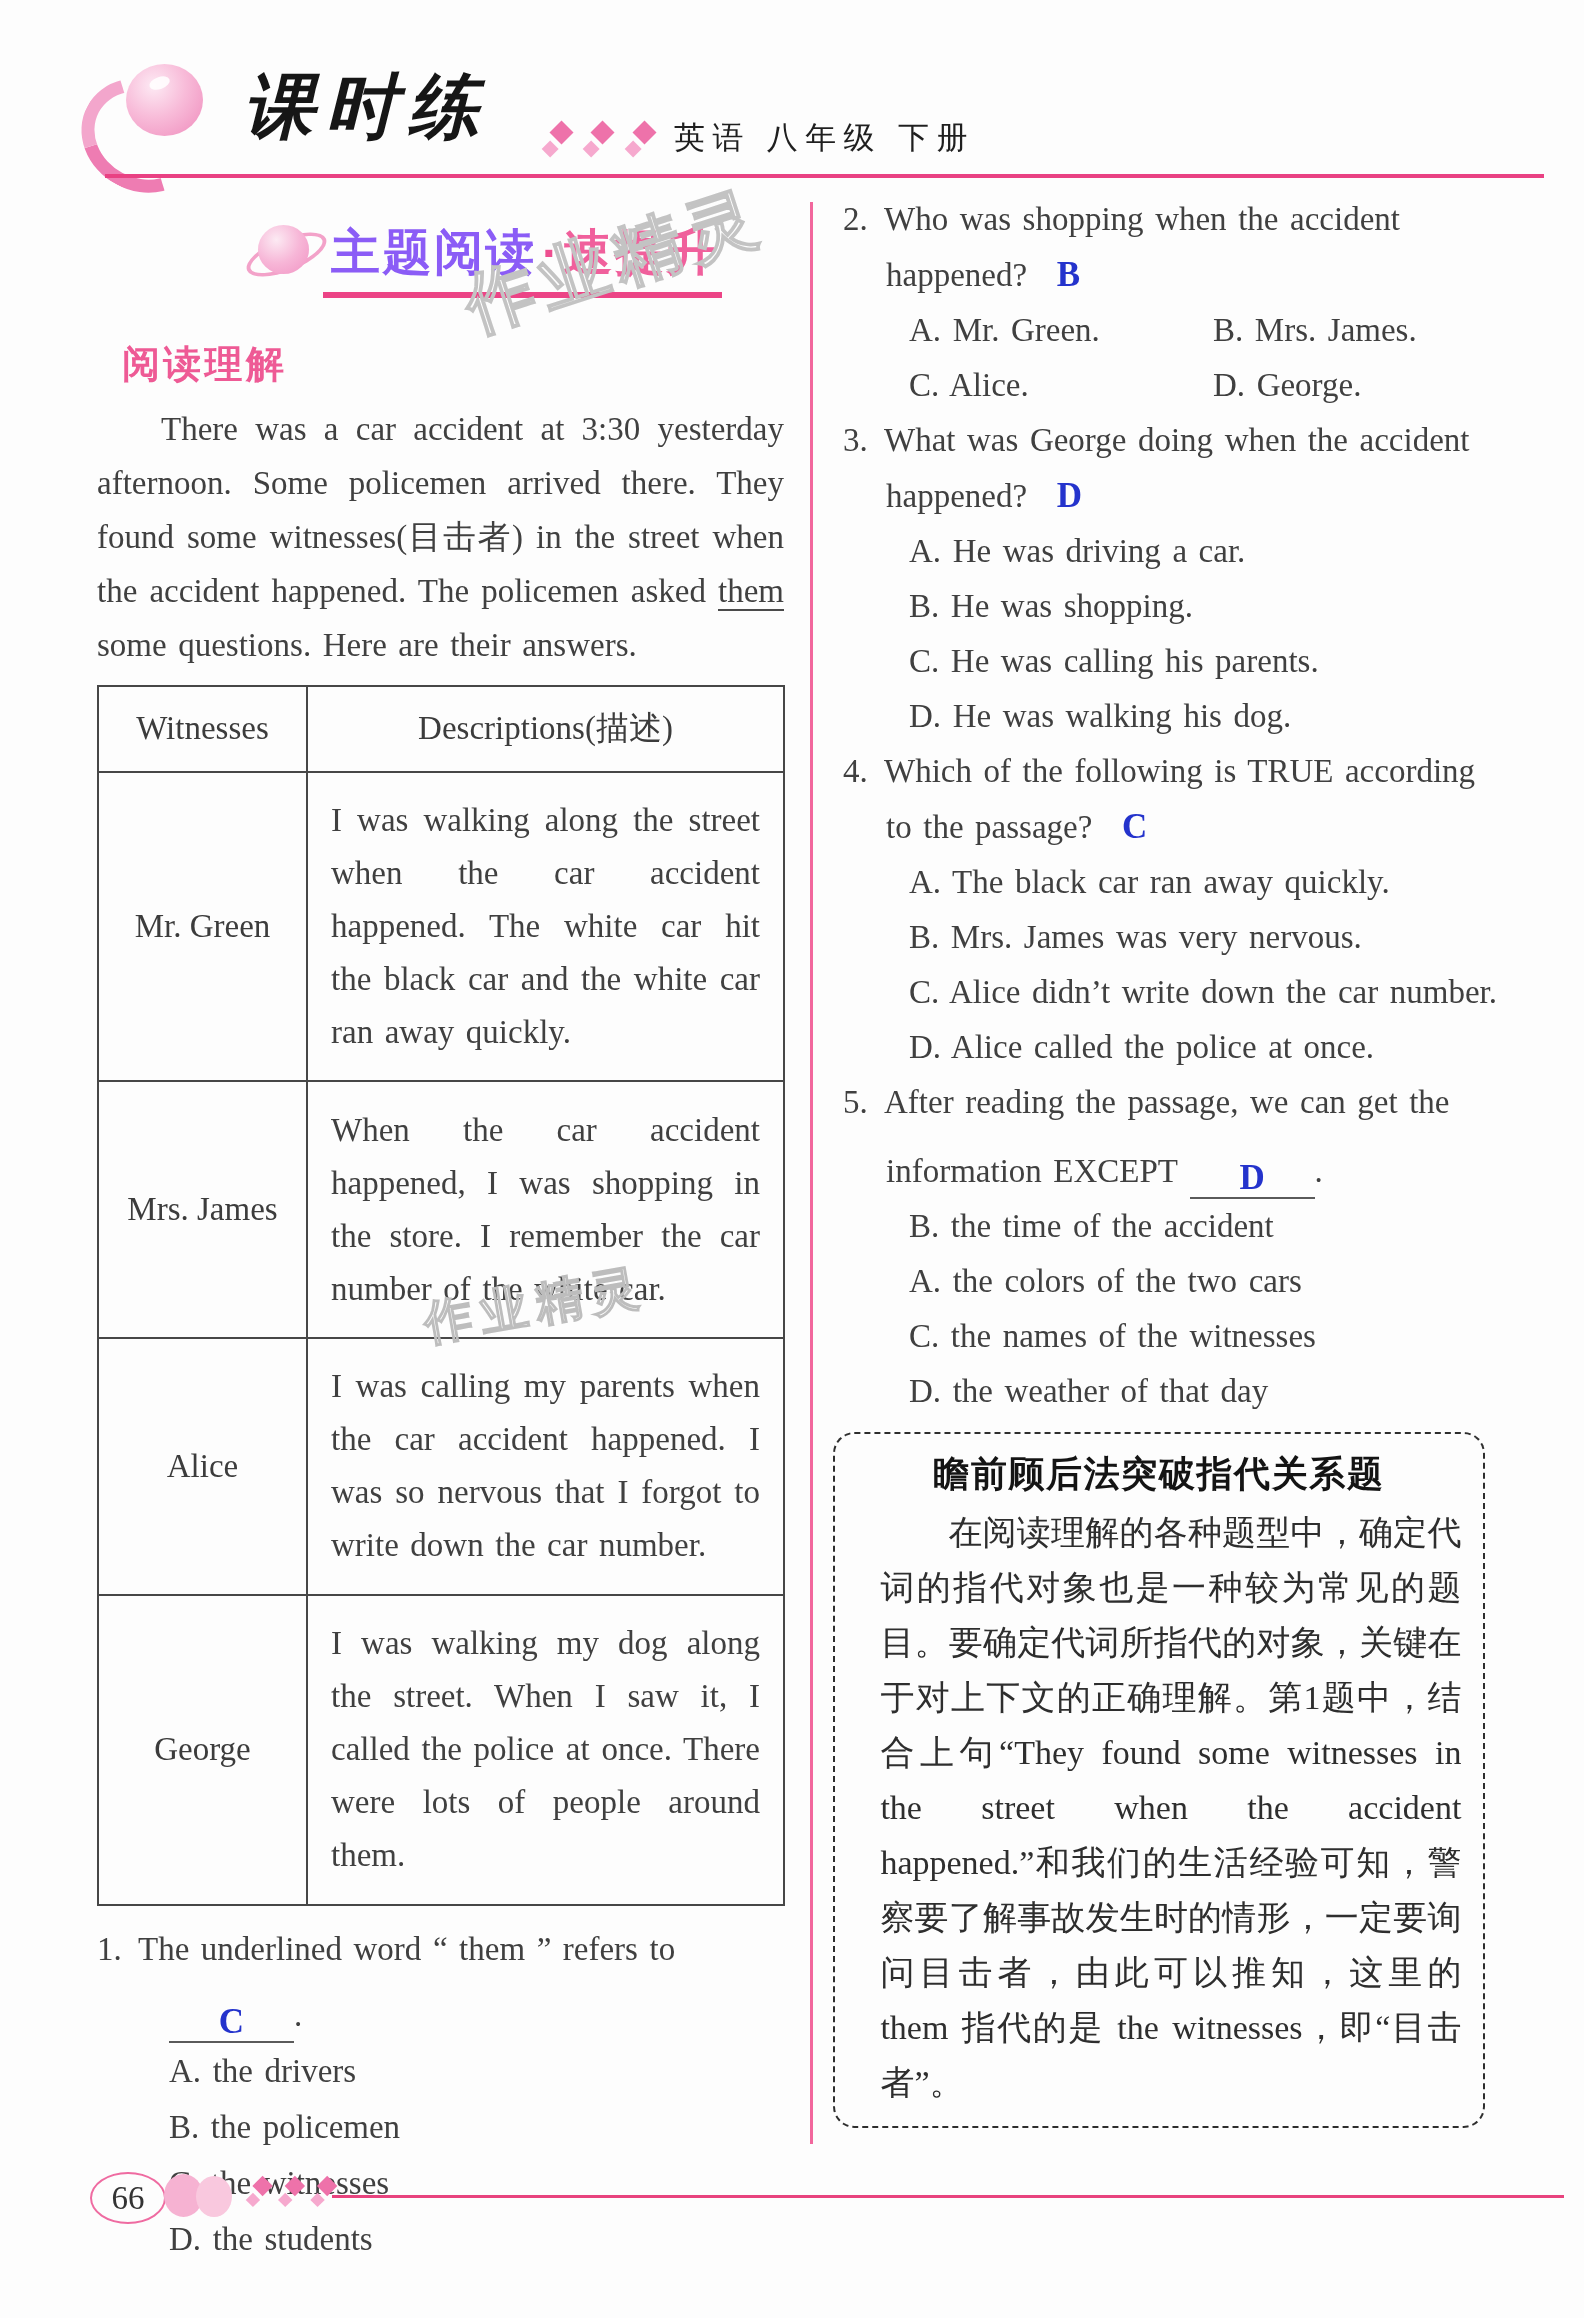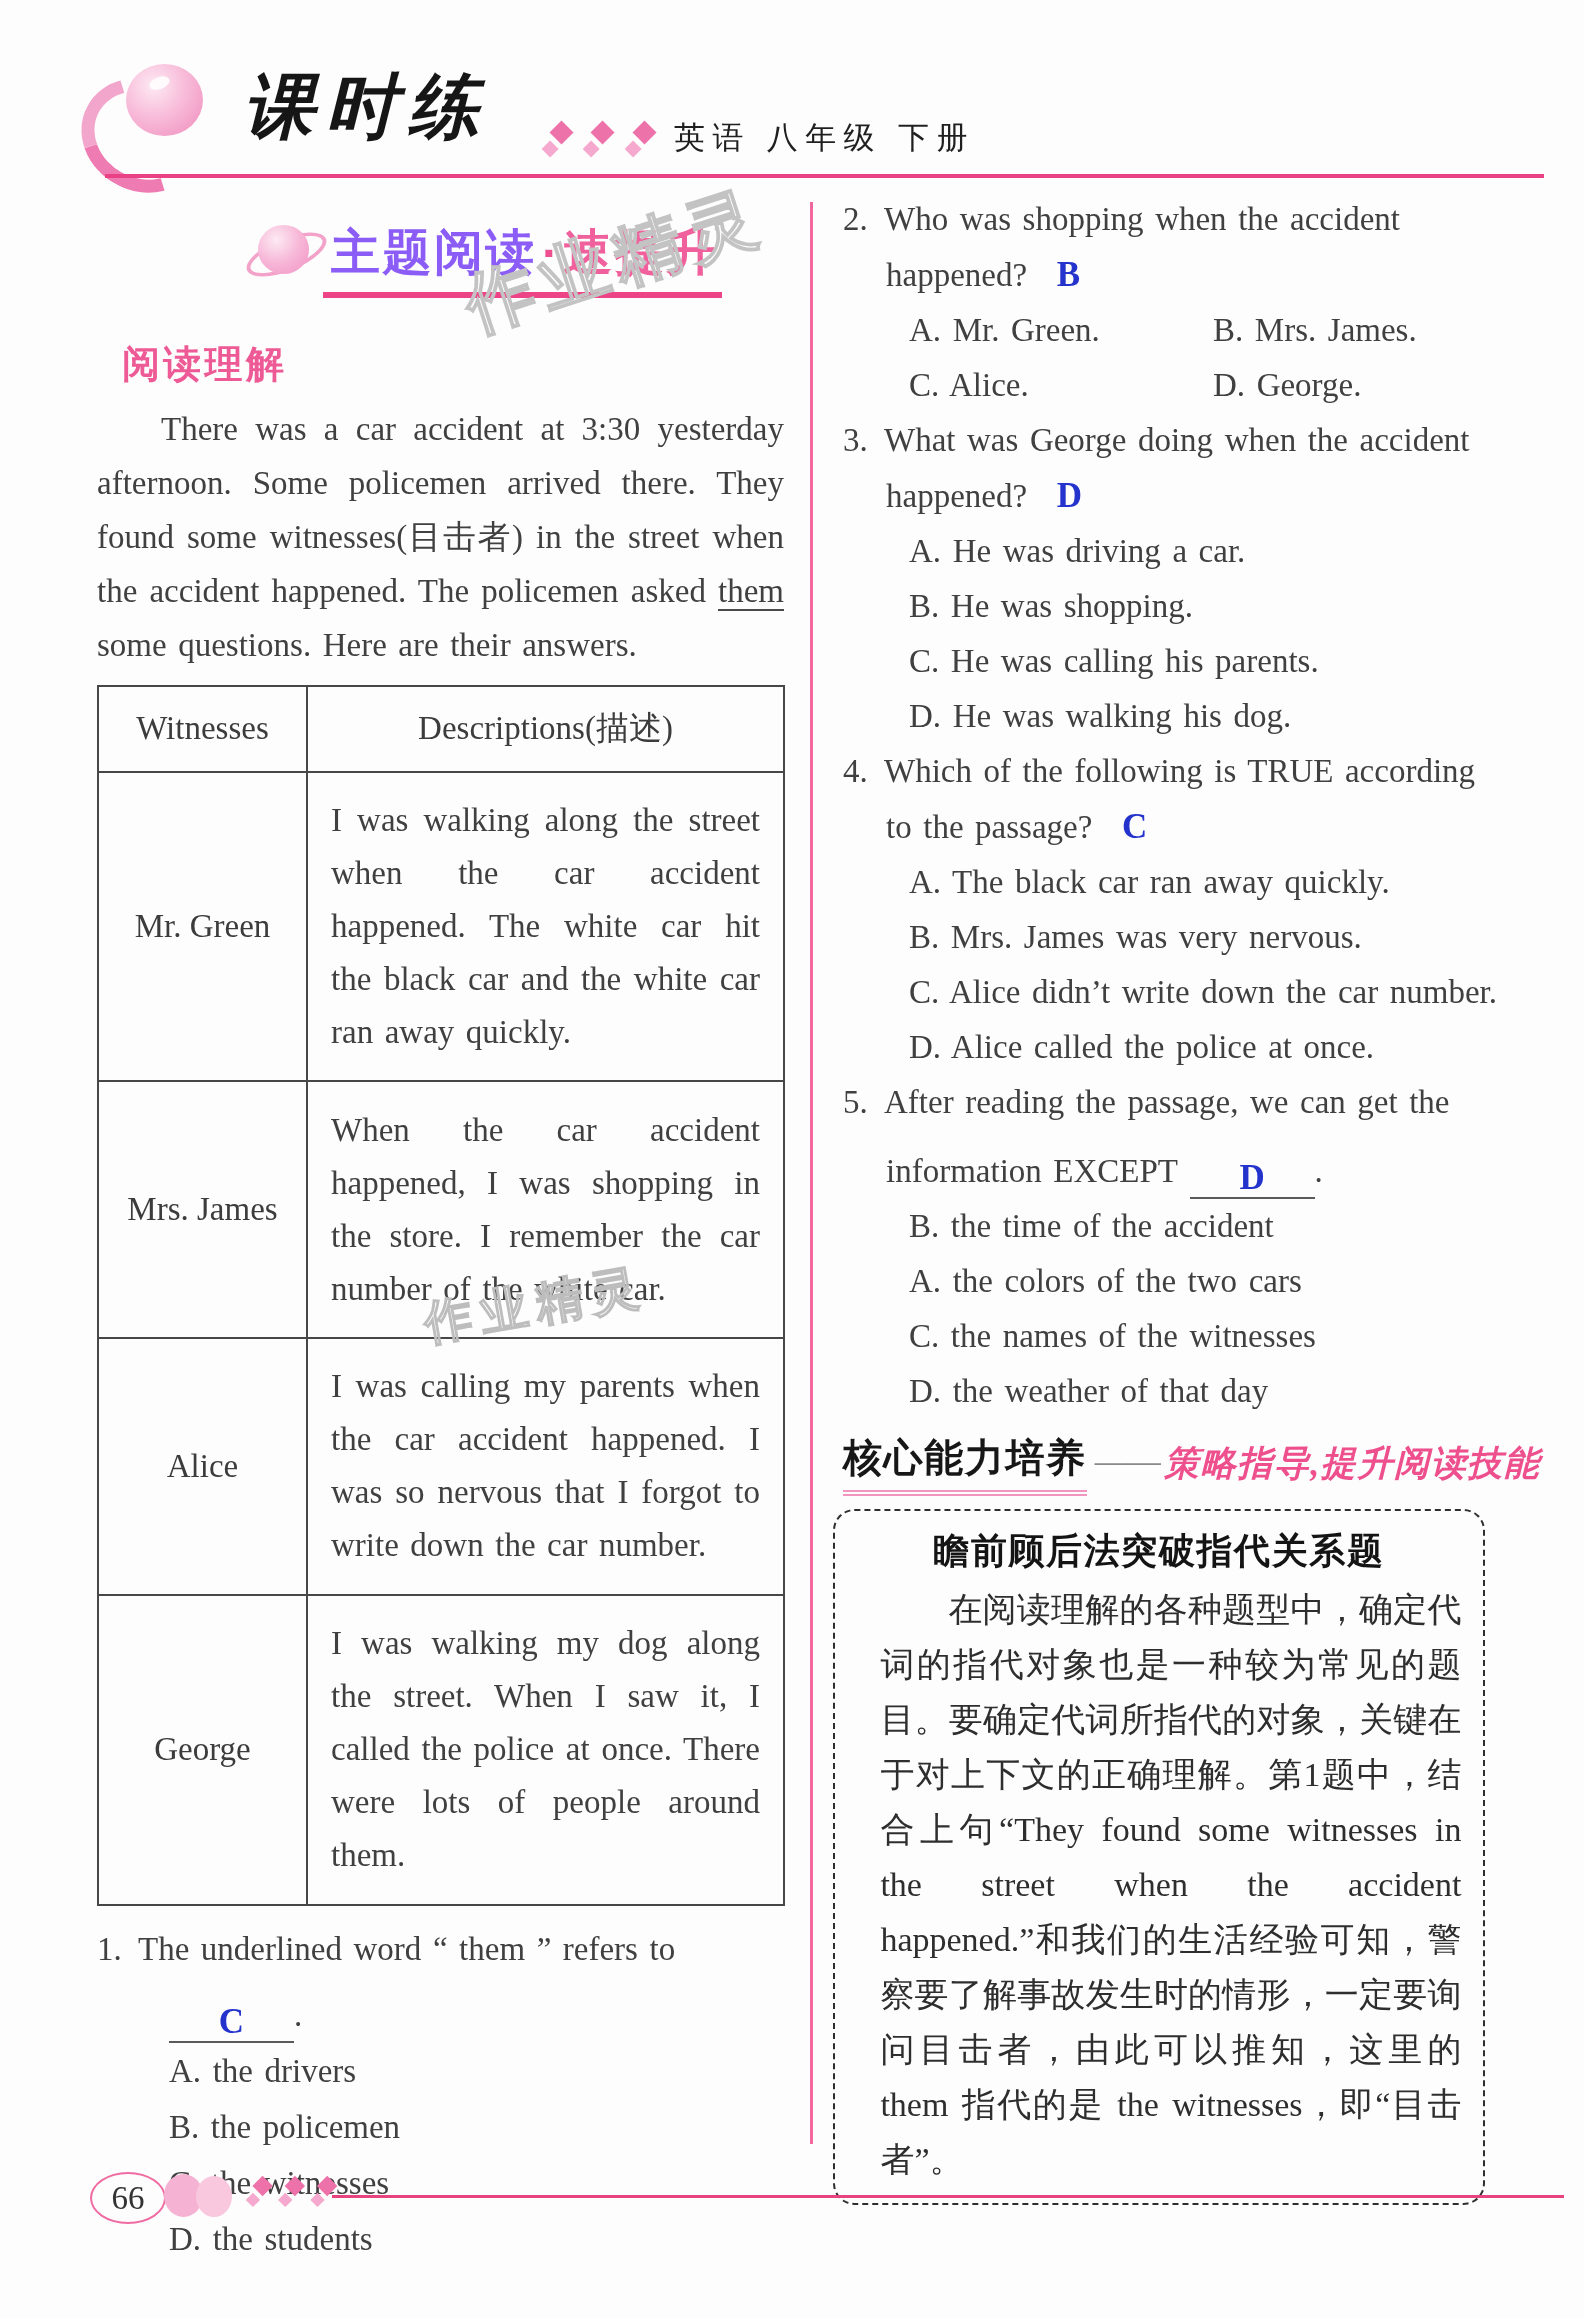--- a/index.html
+++ b/index.html
@@ -240,25 +240,20 @@
         <span>information EXCEPT</span>&nbsp;
         <span class="blank"><span class="ans">D</span></span>
         <span>.</span>
       </div>
       <div class="opt">B. the time of the accident</div>
       <div class="opt">A. the colors of the two cars</div>
       <div class="opt">C. the names of the witnesses</div>
       <div class="opt">D. the weather of that day</div>
     </div>
 
-    <div class="core-head">
-      <span class="core-title">核心能力培养</span>
-      <span class="core-dash">——</span>
-      <span class="core-sub">策略指导,提升阅读技能</span>
-    </div>
 
     <div class="tipbox">
       <div class="tip-title">瞻前顾后法突破指代关系题</div>
       <div class="tip-body">在阅读理解的各种题型中，确定代词的指代对象也是一种较为常见的题目。要确定代词所指代的对象，关键在于对上下文的正确理解。第1题中，结合上句“They found some witnesses in the street when the accident happened.”和我们的生活经验可知，警察要了解事故发生时的情形，一定要询问目击者，由此可以推知，这里的 them 指代的是 the witnesses，即“目击者”。</div>
     </div>
   </div>
 
   <div class="pg-badge">
     <span>66</span>
   </div>

